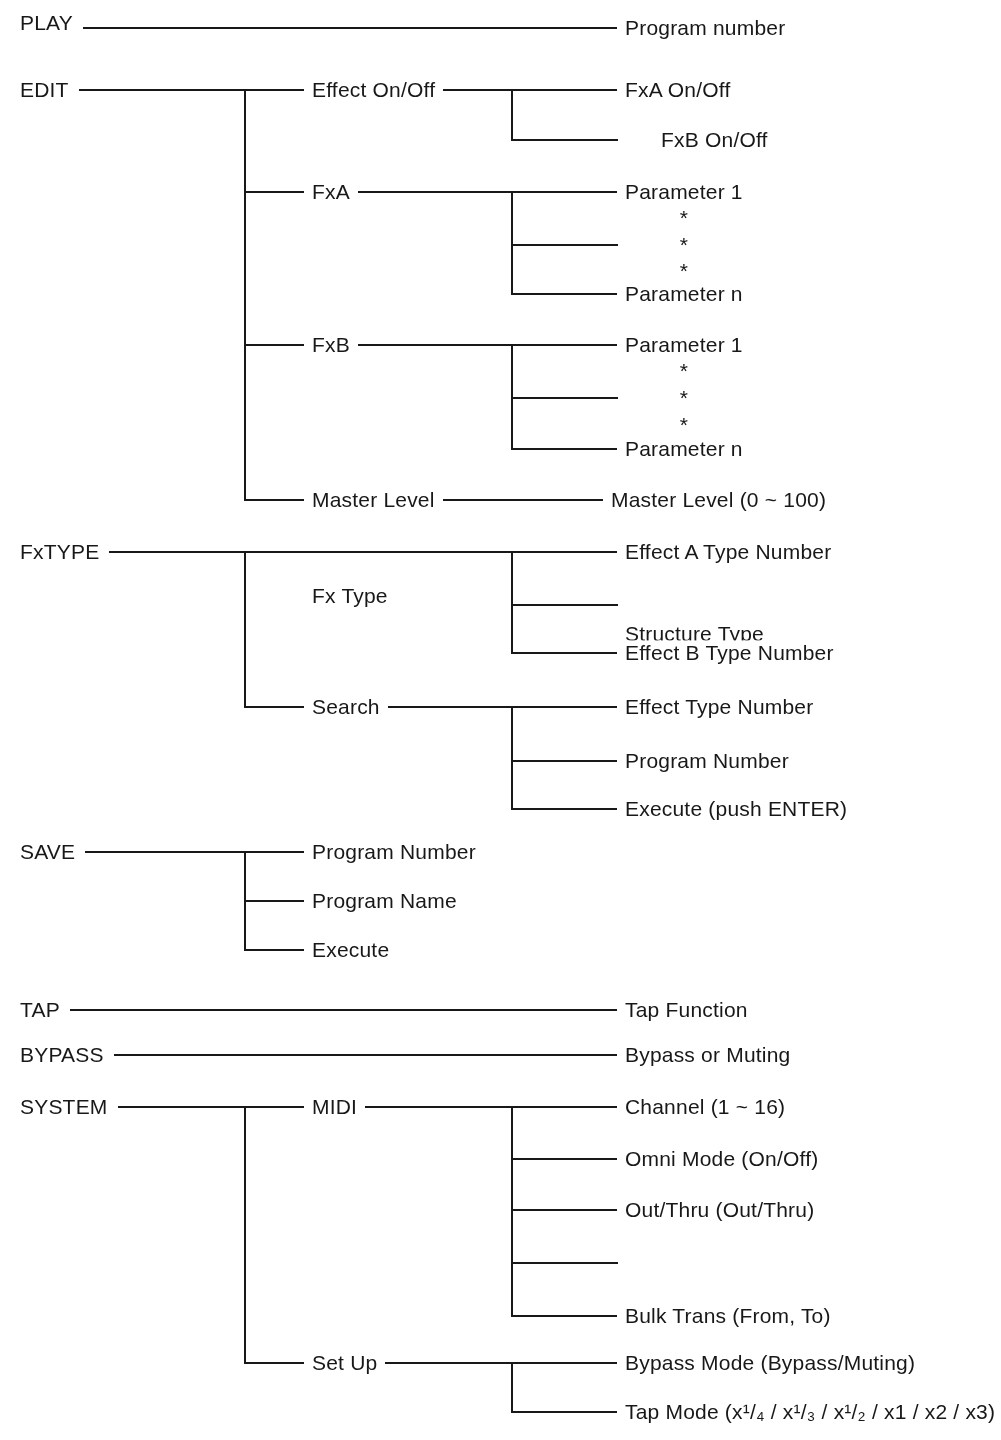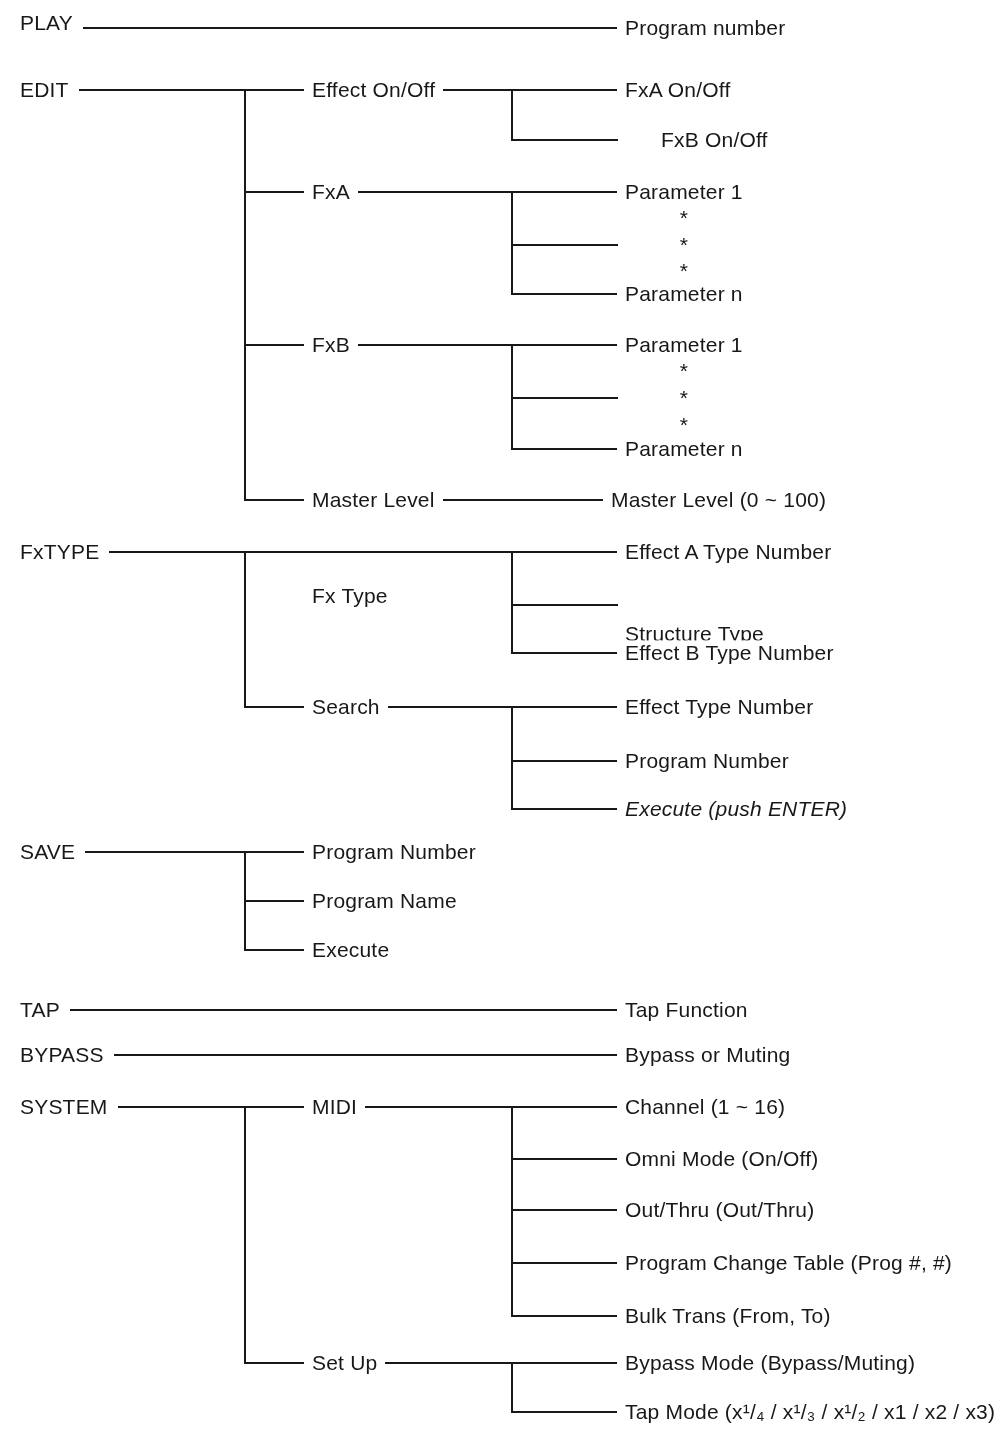--- a/index.html
+++ b/index.html
@@ -68,21 +68,21 @@
     <div class="hline" style="left: 512px; top: 604px; width: 106px; background: rgb(24, 24, 24);"></div>
     <div class="lbl" style="left: 617px; top: 605px; margin-top: 29px;">Structure Type</div>
     <div class="hline" style="left: 512px; top: 652px; width: 106px; background: rgb(24, 24, 24);"></div>
     <div class="lbl" style="left: 617px; top: 653px;">Effect B Type Number</div>
     <div class="hline" style="left: 245px; top: 706px; width: 373px; background: rgb(24, 24, 24);"></div>
     <div class="lbl" style="left: 304px; top: 707px;">Search</div>
     <div class="lbl" style="left: 617px; top: 707px;">Effect Type Number</div>
     <div class="hline" style="left: 512px; top: 760px; width: 106px; background: rgb(24, 24, 24);"></div>
     <div class="lbl" style="left: 617px; top: 761px;">Program Number</div>
     <div class="hline" style="left: 512px; top: 808px; width: 106px; background: rgb(24, 24, 24);"></div>
-    <div class="lbl" style="left: 617px; top: 809px; font-style: italic;">Execute (push ENTER)</div>
+    <div class="lbl" style="left: 617px; top: 809px;">Execute (push ENTER)</div>
     <div class="hline" style="left: 24px; top: 851px; width: 316px; background: rgb(24, 24, 24);"></div>
     <div class="lbl l1" style="left: 20px; top: 852px;">SAVE</div>
     <div class="lbl" style="left: 304px; top: 852px;">Program Number</div>
     <div class="hline" style="left: 245px; top: 900px; width: 95px; background: rgb(24, 24, 24);"></div>
     <div class="lbl" style="left: 304px; top: 901px;">Program Name</div>
     <div class="hline" style="left: 245px; top: 949px; width: 95px; background: rgb(24, 24, 24);"></div>
     <div class="lbl" style="left: 304px; top: 950px;">Execute</div>
     <div class="hline" style="left: 24px; top: 1009px; width: 594px; background: rgb(24, 24, 24);"></div>
     <div class="lbl l1" style="left: 20px; top: 1010px;">TAP</div>
     <div class="lbl" style="left: 617px; top: 1010px;">Tap Function</div>
@@ -91,21 +91,20 @@
     <div class="lbl" style="left: 617px; top: 1055px;">Bypass or Muting</div>
     <div class="hline" style="left: 24px; top: 1106px; width: 594px; background: rgb(24, 24, 24);"></div>
     <div class="lbl l1" style="left: 20px; top: 1107px;">SYSTEM</div>
     <div class="lbl" style="left: 304px; top: 1107px;">MIDI</div>
     <div class="lbl" style="left: 617px; top: 1107px;">Channel (1 ~ 16)</div>
     <div class="hline" style="left: 512px; top: 1158px; width: 106px; background: rgb(24, 24, 24);"></div>
     <div class="lbl" style="left: 617px; top: 1159px;">Omni Mode (On/Off)</div>
     <div class="hline" style="left: 512px; top: 1209px; width: 106px; background: rgb(24, 24, 24);"></div>
     <div class="lbl" style="left: 617px; top: 1210px;">Out/Thru (Out/Thru)</div>
     <div class="hline" style="left: 512px; top: 1262px; width: 106px; background: rgb(24, 24, 24);"></div>
-    <div class="lbl" style="left: 617px; top: 1263px;">Program Change Table (Prog #, #)</div>
     <div class="hline" style="left: 512px; top: 1315px; width: 106px; background: rgb(24, 24, 24);"></div>
     <div class="lbl" style="left: 617px; top: 1316px;">Bulk Trans (From, To)</div>
     <div class="hline" style="left: 245px; top: 1362px; width: 373px; background: rgb(24, 24, 24);"></div>
     <div class="lbl" style="left: 304px; top: 1363px;">Set Up</div>
     <div class="lbl" style="left: 617px; top: 1363px;">Bypass Mode (Bypass/Muting)</div>
     <div class="hline" style="left: 512px; top: 1411px; width: 106px; background: rgb(24, 24, 24);"></div>
     <div class="lbl" style="left: 617px; top: 1412px;">Tap Mode (x¹/₄ / x¹/₃ / x¹/₂ / x1 / x2 / x3)</div>
     <div class="vline" style="left: 244px; top: 89px; height: 412px; background: rgb(24, 24, 24);"></div>
     <div class="vline" style="left: 511px; top: 89px; height: 52px; background: rgb(24, 24, 24);"></div>
     <div class="vline" style="left: 511px; top: 191px; height: 104px; background: rgb(24, 24, 24);"></div>

